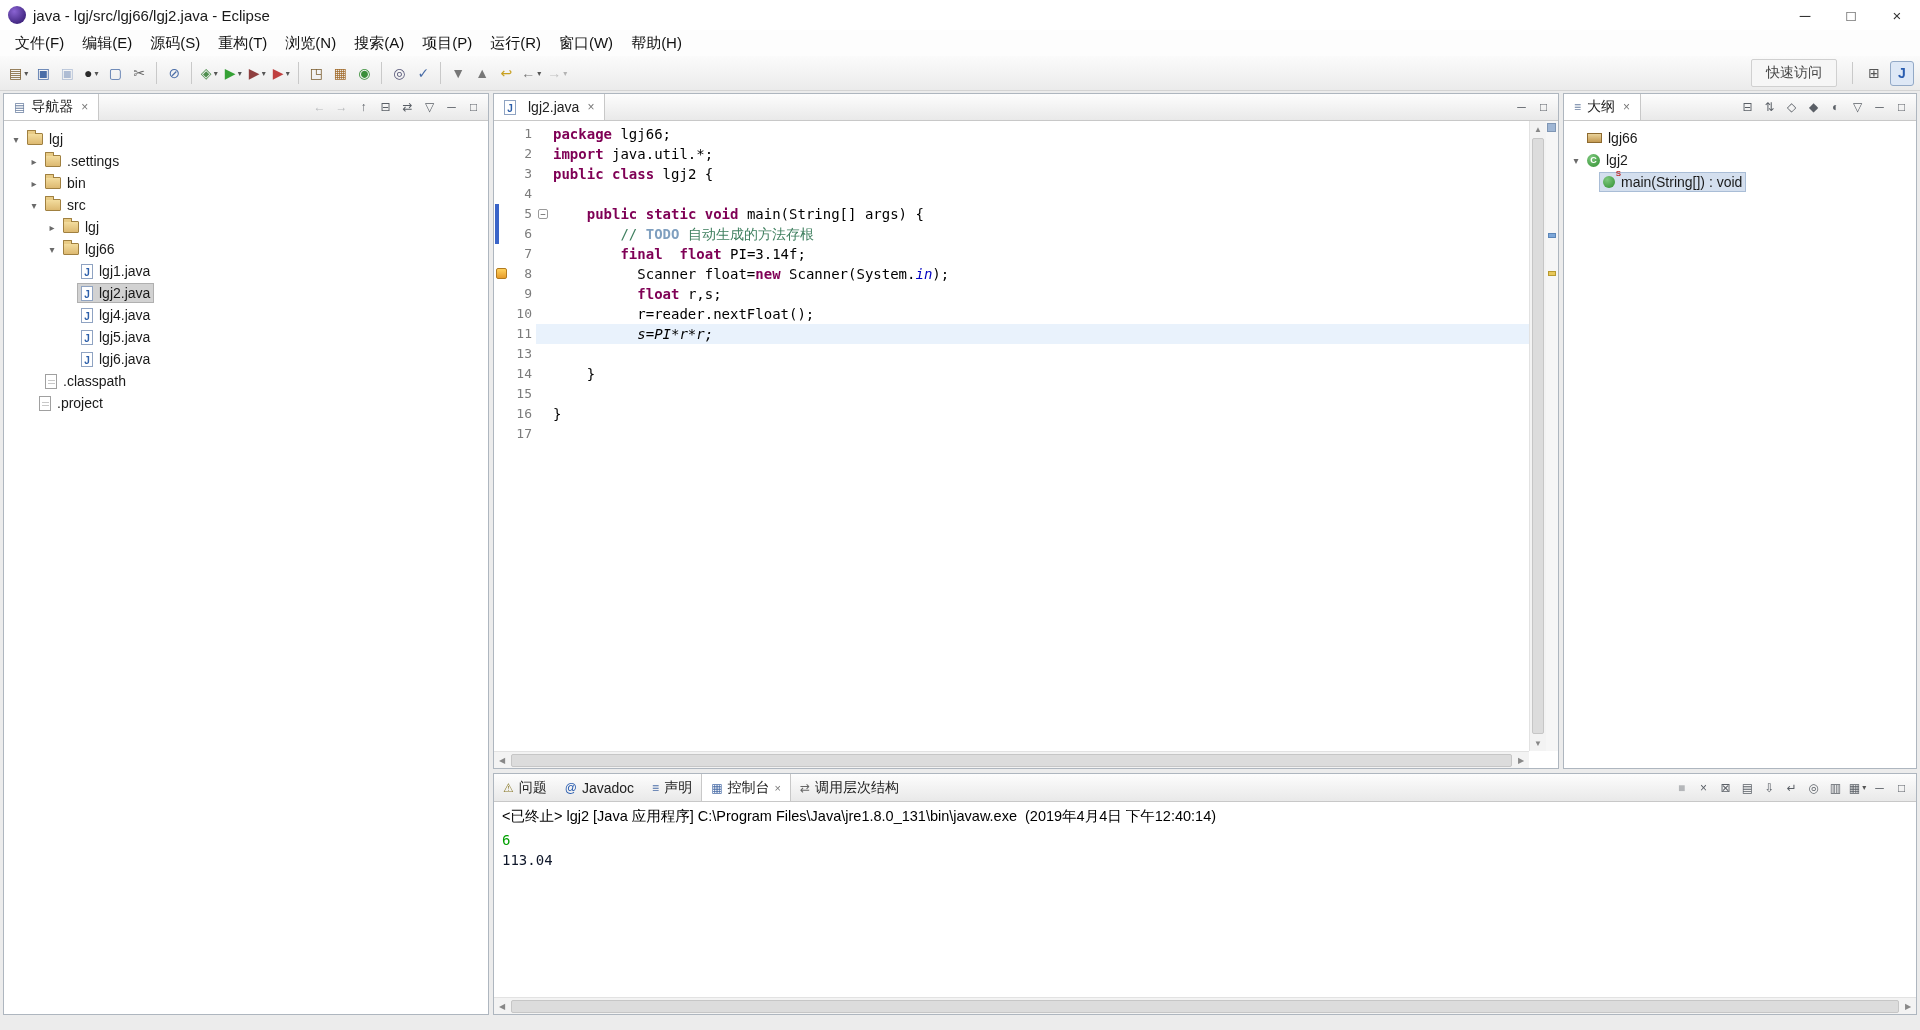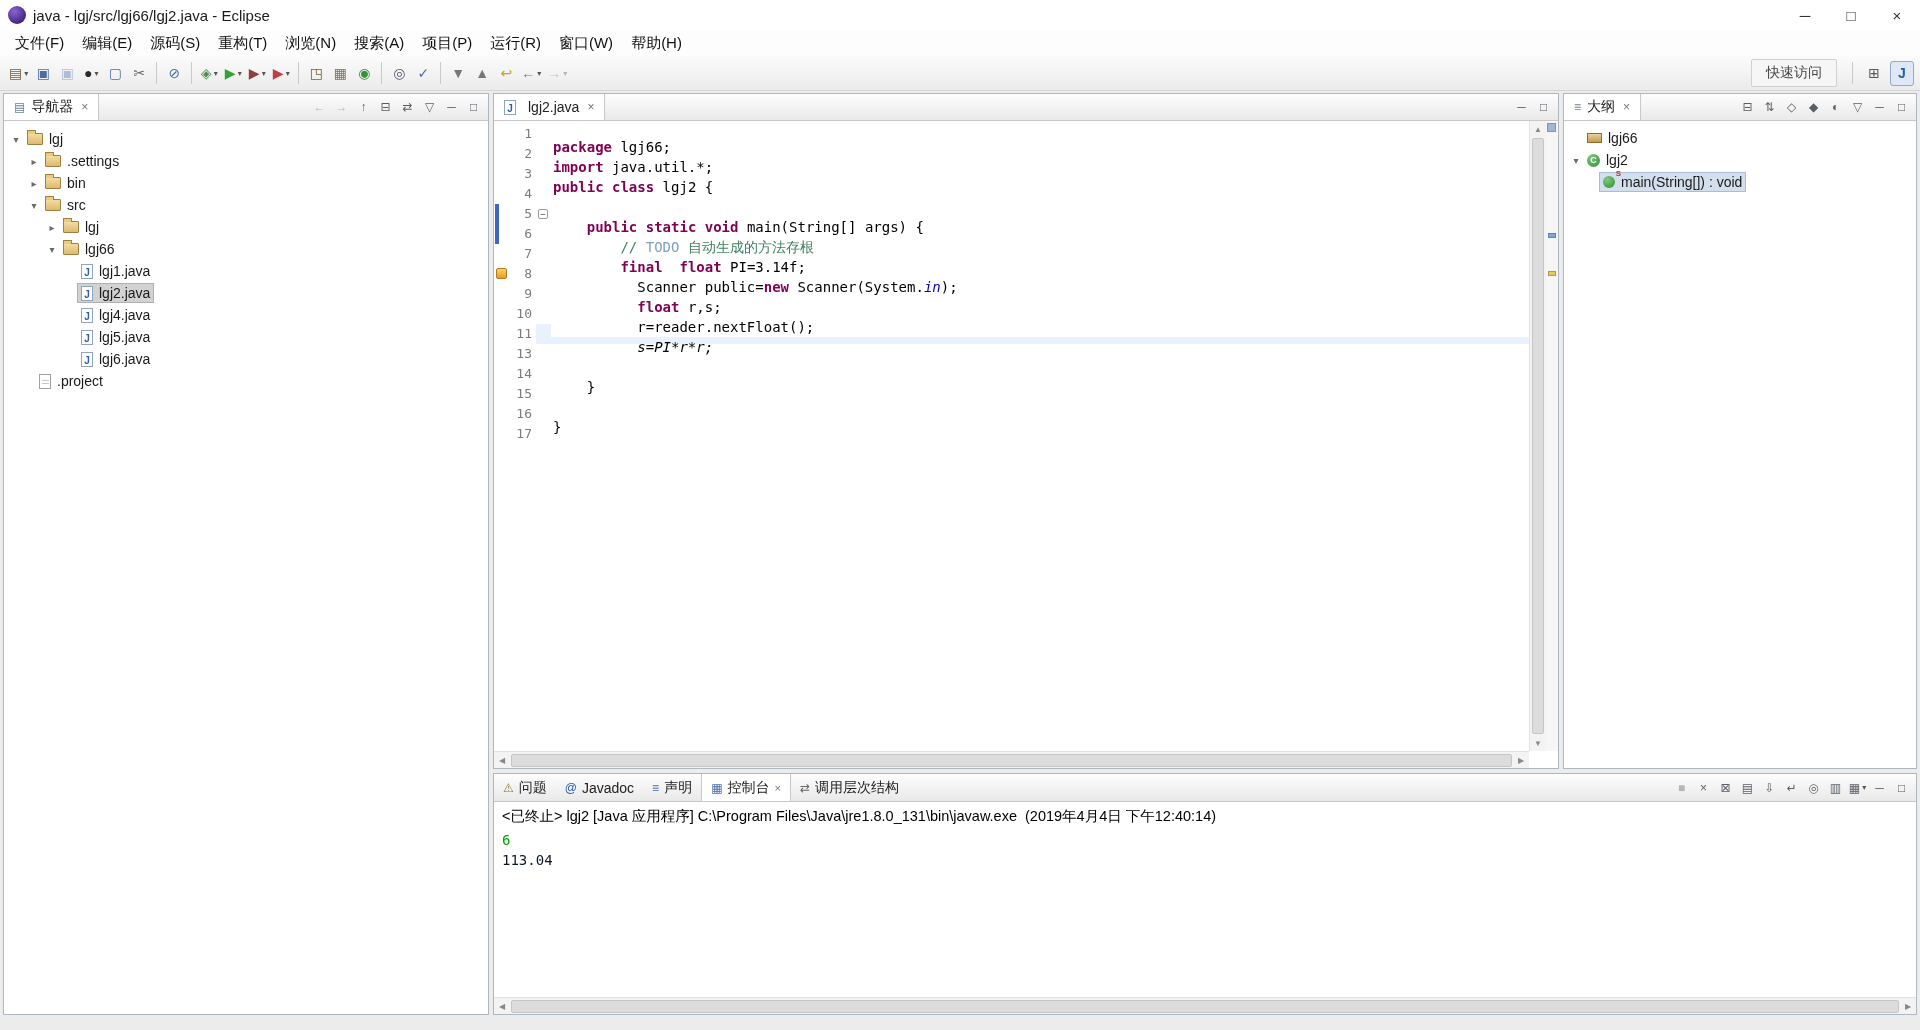--- a/index.html
+++ b/index.html
@@ -78,26 +78,26 @@
   .code-line { display:flex; height:20px; }
   .m-col { width:15px; flex:none; position:relative; }
   .m-col.diff::before { content:""; position:absolute; left:1px; top:0; width:4px; height:100%; background:#3a64c8; }
   .marker { position:absolute; left:2px; top:4px; width:11px; height:11px; border-radius:2px;
             background:linear-gradient(#ffd25e,#e69b2a); border:1px solid #b27a1e; }
   .ln { width:27px; flex:none; text-align:right; padding-right:4px; color:#7c7c7c;
         font:13px/20px "DejaVu Sans Mono","Liberation Mono",monospace; }
   .fold { width:15px; flex:none; position:relative; }
   .fbox { position:absolute; left:2px; top:5px; width:10px; height:10px; border:1px solid #9a9a9a; background:#fff;
           border-radius:2px; font:9px/9px "DejaVu Sans Mono",monospace; color:#555; text-align:center; }
-  .codet { flex:1; white-space:pre; font:14px/20px "DejaVu Sans Mono","Liberation Mono",monospace; color:#000; padding-left:2px;margin-top:13px; }
+  .codet { flex:1; white-space:pre; font:14px/20px "DejaVu Sans Mono","Liberation Mono",monospace; color:#000; padding-left:2px; }
   .code-line.current .codet, .code-line.current .fold { background:#e9f2fc;font-style:italic; }
   .tk-kw { color:#7f0055; font-weight:bold; }
   .tk-pl { color:#000; }
   .tk-cm { color:#3f7f5f; }
-  .tk-td { color:#7f9fbf; font-weight:normal; }
+  .tk-td { color:#7f9fbf; font-weight:bold; }
   .tk-sf { color:#0000c0; font-style:italic; }
 
   .vscroll { position:absolute; top:0; right:12px; bottom:17px; width:17px; background:#f3f3f3; border-left:1px solid #e2e2e2; }
   .sarrow { height:16px; display:flex; align-items:center; justify-content:center; font-size:8px; color:#888; }
   .sarrow.bottom { position:absolute; bottom:0; left:0; right:0; }
   .sthumb.vertical { position:absolute; left:2px; right:2px; top:17px; bottom:17px;
                      background:#dcdcdc; border:1px solid #c6c6c6; border-radius:2px; }
   .overview { position:absolute; top:0; right:0; bottom:17px; width:12px; background:#f6f6f6; }
   .ov-head { position:absolute; top:2px; left:1px; width:9px; height:9px; background:#9fb6d4; border:1px solid #7f96b4; }
   .ov-mark { position:absolute; left:2px; width:8px; height:5px; }
@@ -360,20 +360,27 @@
           <span class="tlabel">lgj5.java</span>
         </span>
       </div>
       <div class="tree-row" style="padding-left: 58px;">
         <span class="expander"></span>
         <span class="rowc">
           <span class="ticon jfile">J</span>
           <span class="tlabel">lgj6.java</span>
         </span>
       </div>
+      <div class="tree-row" style="padding-left: 22px;">
+        <span class="expander"></span>
+        <span class="rowc">
+          <span class="ticon file"></span>
+          <span class="tlabel">.classpath</span>
+        </span>
+      </div>
       <div class="tree-row" style="padding-left: 16px;">
         <span class="expander"></span>
         <span class="rowc">
           <span class="ticon file"></span>
           <span class="tlabel">.project</span>
         </span>
       </div>
     </div>
 </div>
 
@@ -438,21 +445,21 @@
           <span class="ln">7</span>
           <span class="fold"></span>
           <span class="codet"><span class="tk-pl">        </span><span class="tk-kw">final</span><span class="tk-pl">  </span><span class="tk-kw">float</span><span class="tk-pl"> PI=3.14f;</span></span>
         </div>
         <div class="code-line">
           <span class="m-col">
             <span class="marker"></span>
           </span>
           <span class="ln">8</span>
           <span class="fold"></span>
-          <span class="codet"><span class="tk-pl">          Scanner public=</span><span class="tk-kw">new</span><span class="tk-pl"> Scanner(System.</span><span class="tk-sf">in</span><span class="tk-pl">);</span></span>
+          <span class="codet"><span class="tk-pl">          Scanner float=</span><span class="tk-kw">new</span><span class="tk-pl"> Scanner(System.</span><span class="tk-sf">in</span><span class="tk-pl">);</span></span>
         </div>
         <div class="code-line">
           <span class="m-col"></span>
           <span class="ln">9</span>
           <span class="fold"></span>
           <span class="codet"><span class="tk-pl">          </span><span class="tk-kw">float</span><span class="tk-pl"> r,s;</span></span>
         </div>
         <div class="code-line">
           <span class="m-col"></span>
           <span class="ln">10</span>

